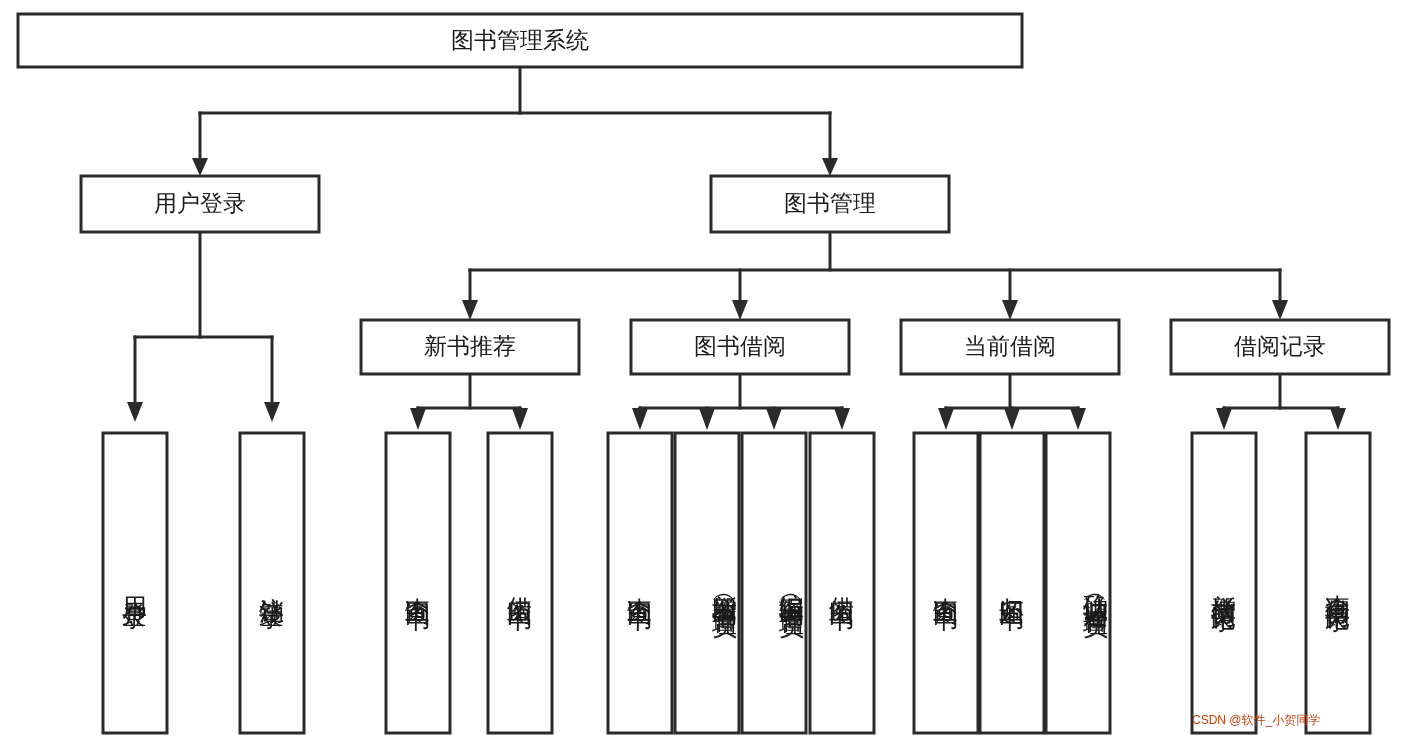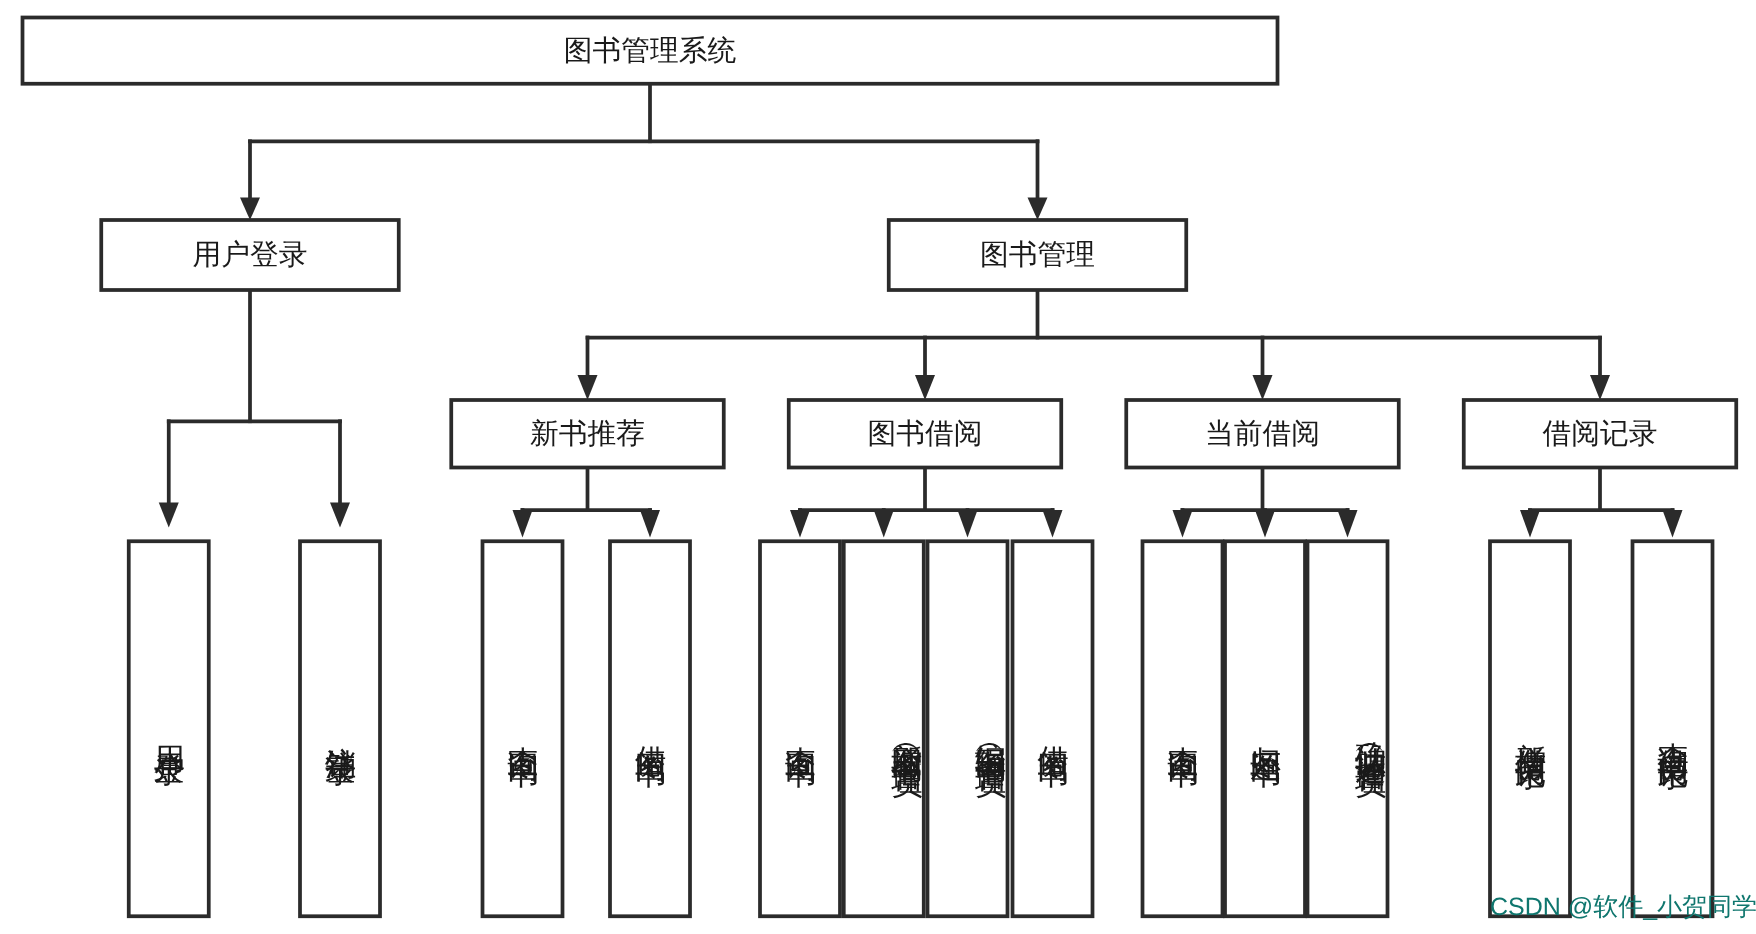--- a/index.html
+++ b/index.html
@@ -60,22 +60,22 @@
     display: flex;
     align-items: center;
     justify-content: center;
     white-space: nowrap;
     pointer-events: none;
     user-select: none;
   }
   .watermark {
     position: absolute;
     font-family: "Liberation Sans", "DejaVu Sans", sans-serif;
-    font-size: 20px;
-    color: #0f766e;
+    font-size: 12px;
+    color: #c2410c;
     white-space: nowrap;
     user-select: none;
   }
 </style>
 </head>
 <body>
 
 <div id="diagram-root">
 
   <svg id="tree-svg" viewBox="0 0 1405 747">

